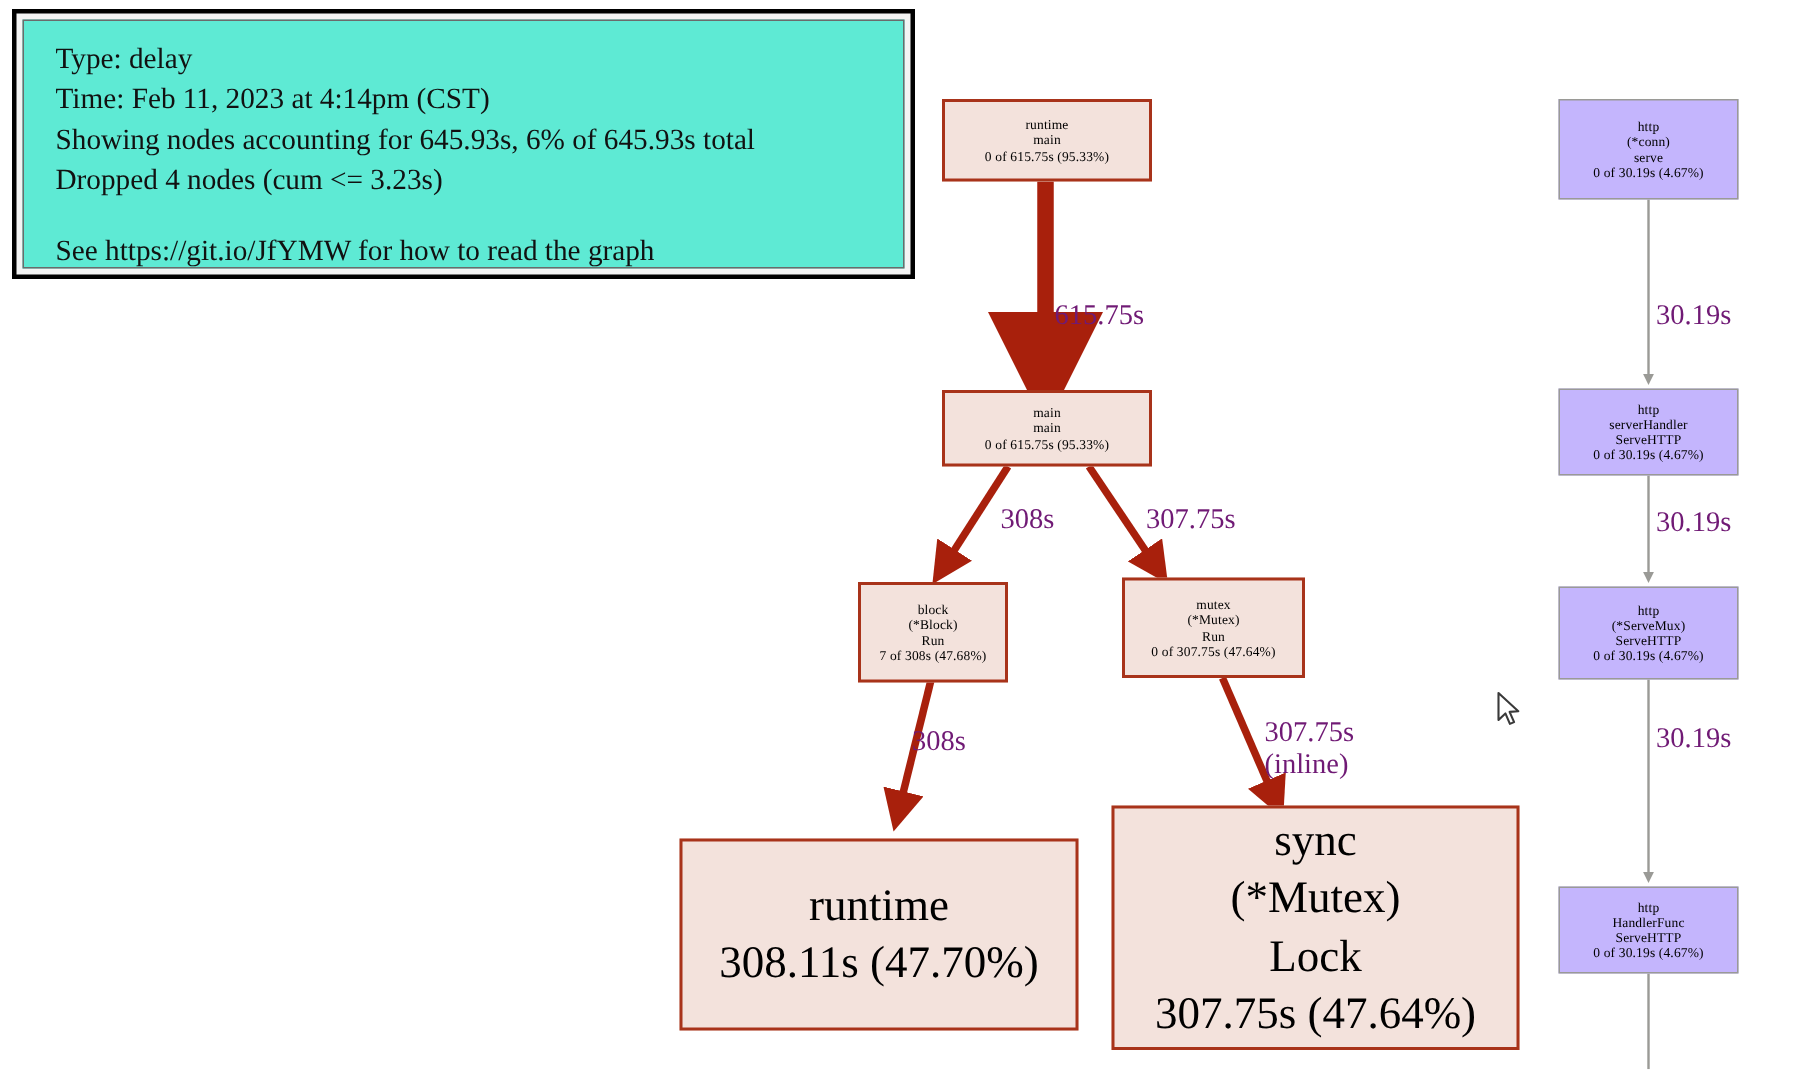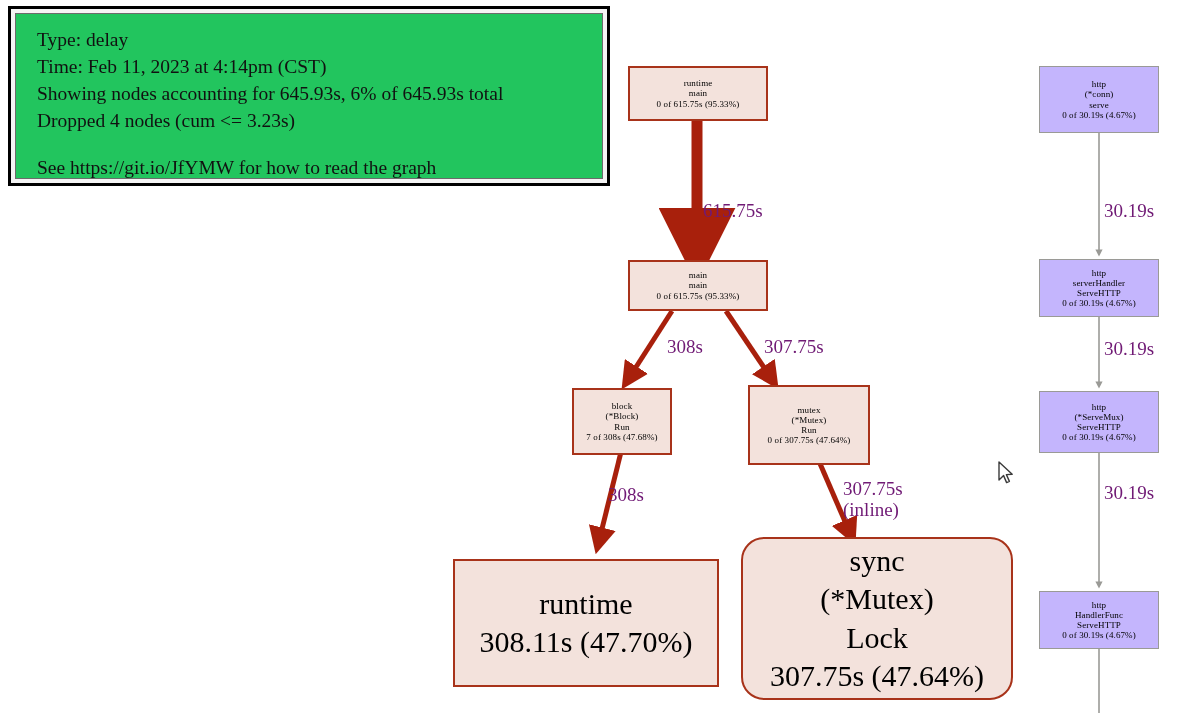--- a/index.html
+++ b/index.html
@@ -28,21 +28,21 @@
     border: 3px solid #000000;
     box-sizing: border-box;
   }
   #legend-inner {
     position: absolute;
     left: 4px;
     top: 4px;
     right: 4px;
     bottom: 4px;
     border: 1px solid #6b6b6b;
-    background: #22c55e;
+    background: #5eead4;
     box-sizing: border-box;
     padding: 12px 0 0 21px;
   }
   .legend-line {
     font-size: 19.5px;
     line-height: 27px;
     white-space: nowrap;
     color: #111111;
   }
   .legend-gap { height: 20px; }
@@ -176,33 +176,33 @@
     <span class="ln">0 of 615.75s (95.33%)</span>
   </div>
 
   <div class="node small" style="left:572px; top:388px; width:100px; height:67px;">
     <span class="ln">block</span>
     <span class="ln">(*Block)</span>
     <span class="ln">Run</span>
     <span class="ln">7 of 308s (47.68%)</span>
   </div>
 
-  <div class="node small" style="left:748px; top:385px; width:122px; height:80px;">
+  <div class="node small" style="left:748px; top:385px; width:122px; height:67px;">
     <span class="ln">mutex</span>
     <span class="ln">(*Mutex)</span>
     <span class="ln">Run</span>
     <span class="ln">0 of 307.75s (47.64%)</span>
   </div>
 
   <div class="node big" style="left:453px; top:559px; width:266px; height:128px;">
     <span class="ln">runtime</span>
     <span class="ln">308.11s (47.70%)</span>
   </div>
 
-  <div class="node big" style="left:741px; top:537px; width:272px; height:163px;border-radius:23px;">
+  <div class="node big" style="left:741px; top:537px; width:272px; height:163px;">
     <span class="ln">sync</span>
     <span class="ln">(*Mutex)</span>
     <span class="ln">Lock</span>
     <span class="ln">307.75s (47.64%)</span>
   </div>
 
   <div class="node small gray" style="left:1039px; top:66px; width:120px; height:67px;">
     <span class="ln">http</span>
     <span class="ln">(*conn)</span>
     <span class="ln">serve</span>

